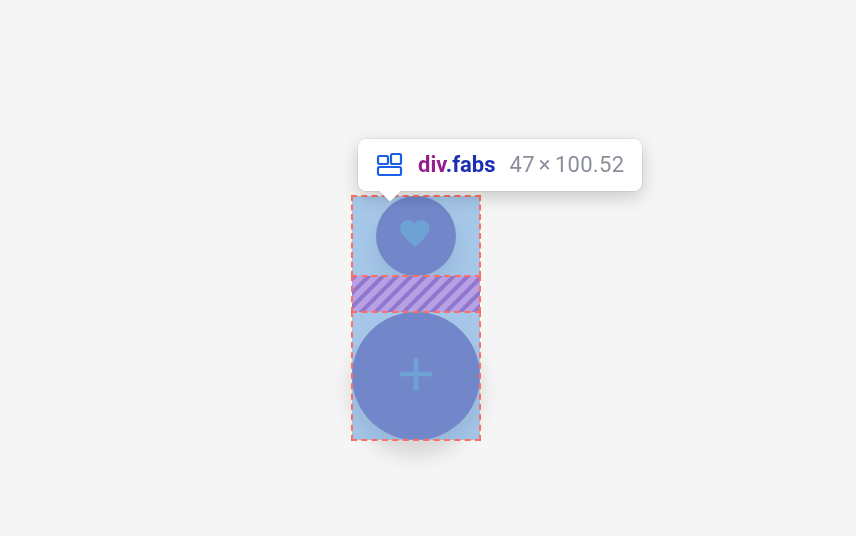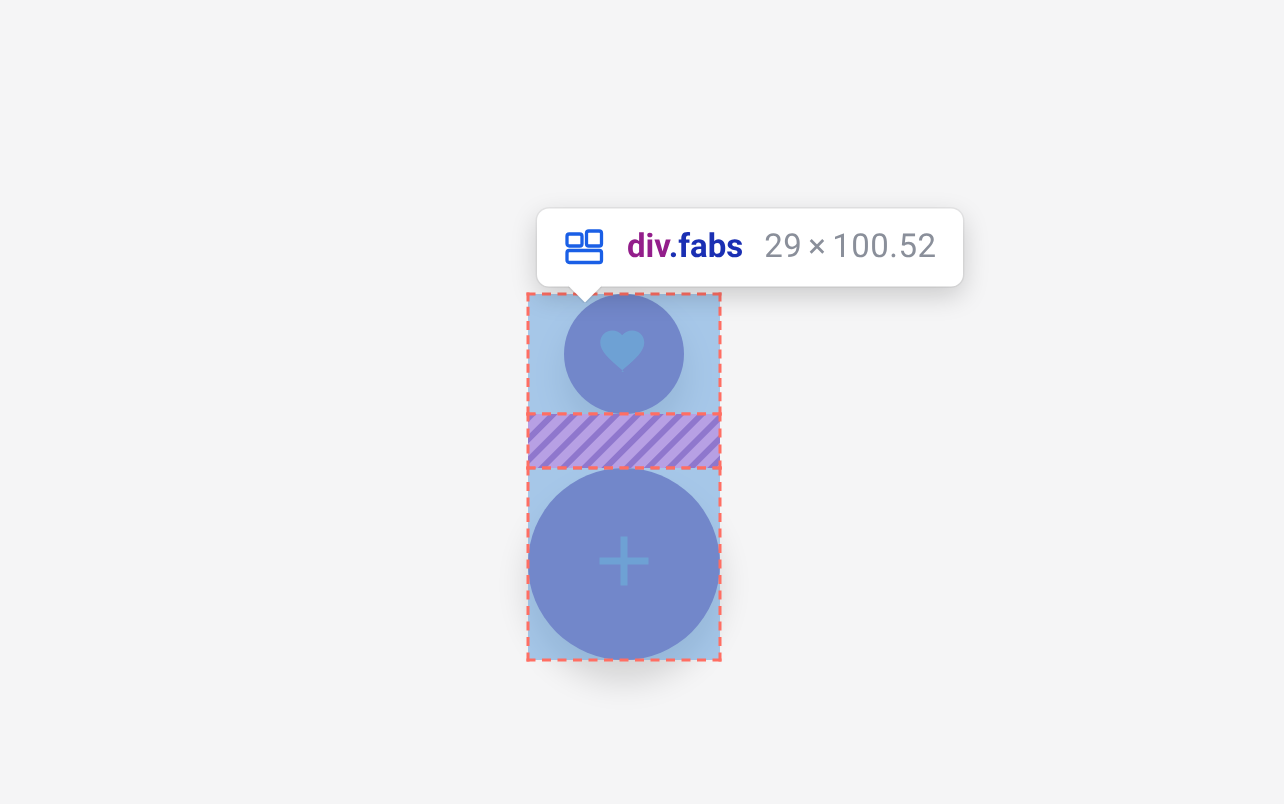--- a/index.html
+++ b/index.html
@@ -128,16 +128,16 @@
     <svg viewBox="0 0 28 28">
       <rect x="2" y="5" width="10" height="8" rx="1.5"></rect>
       <rect x="15" y="3" width="10" height="10" rx="1.5"></rect>
       <rect x="2" y="16" width="23" height="8" rx="1.5"></rect>
     </svg>
   </span>
   <span>
     <span class="tag">div</span><span class="cls">.fabs</span>
   </span>
   <span class="dims">
-    <span>29</span><span class="mul">×</span><span>100.52</span>
+    <span>47</span><span class="mul">×</span><span>100.52</span>
   </span>
   <div class="tooltip-arrow"></div>
 </div>
 
 </body></html>

